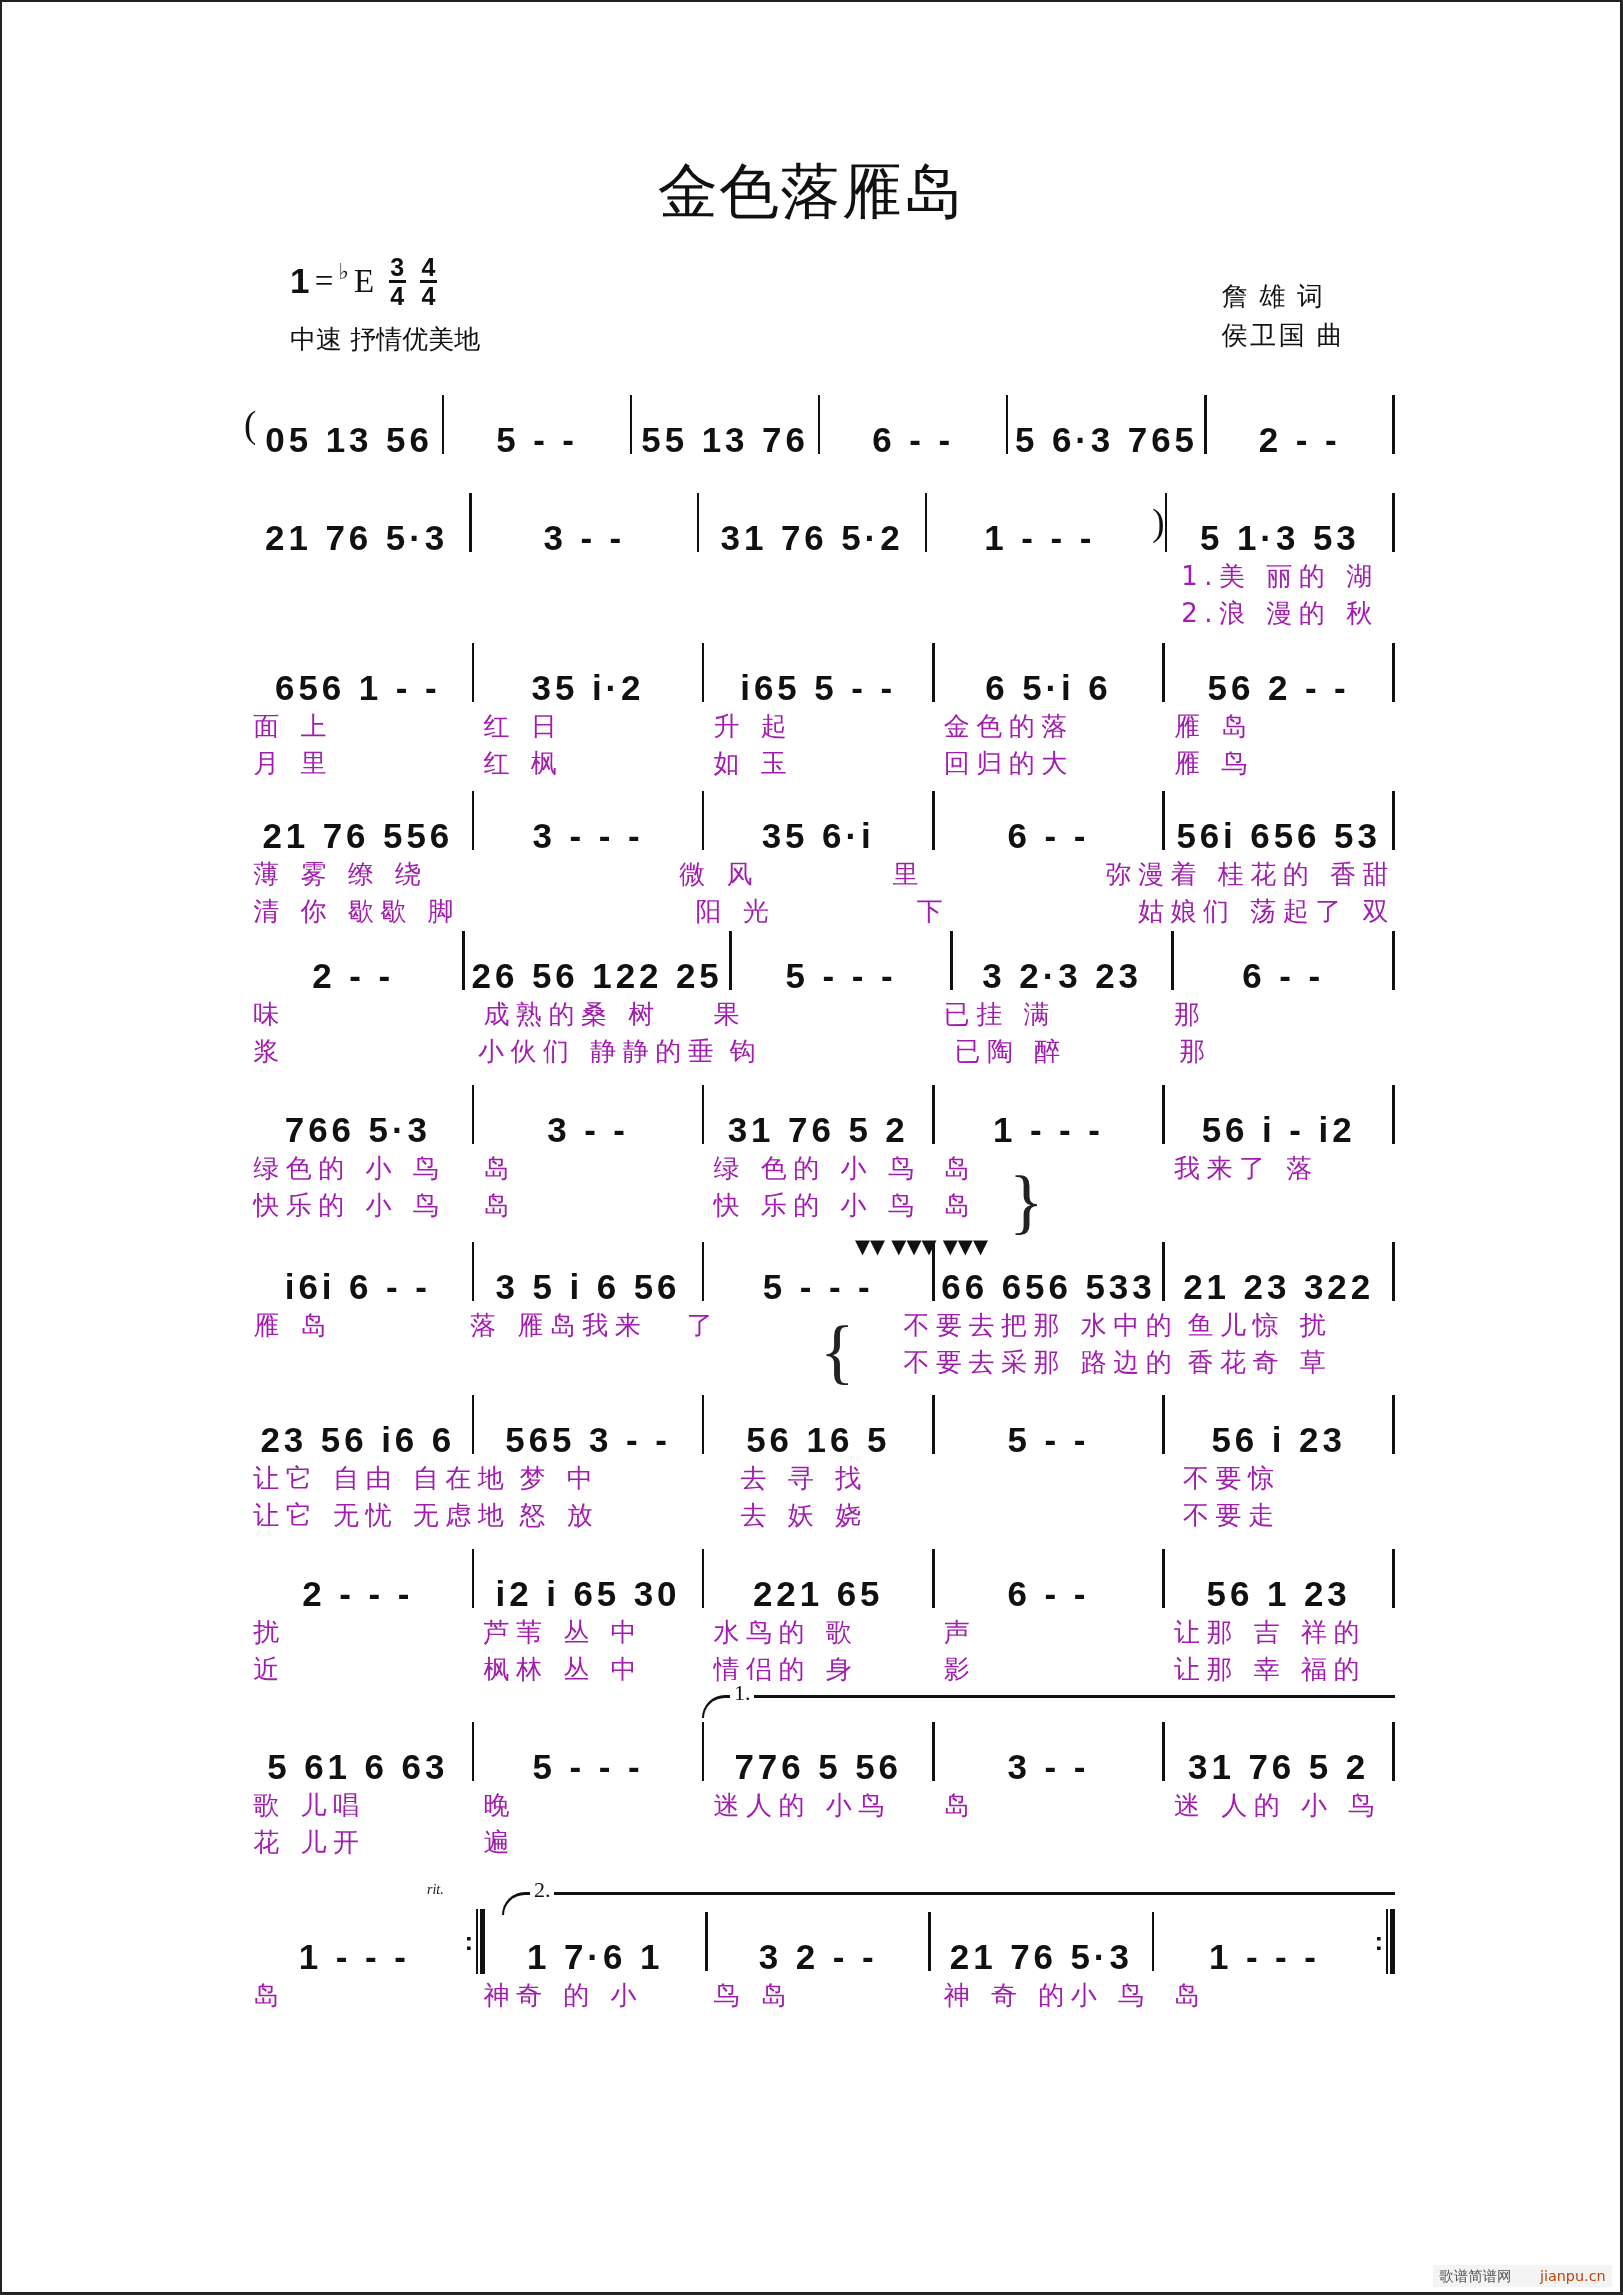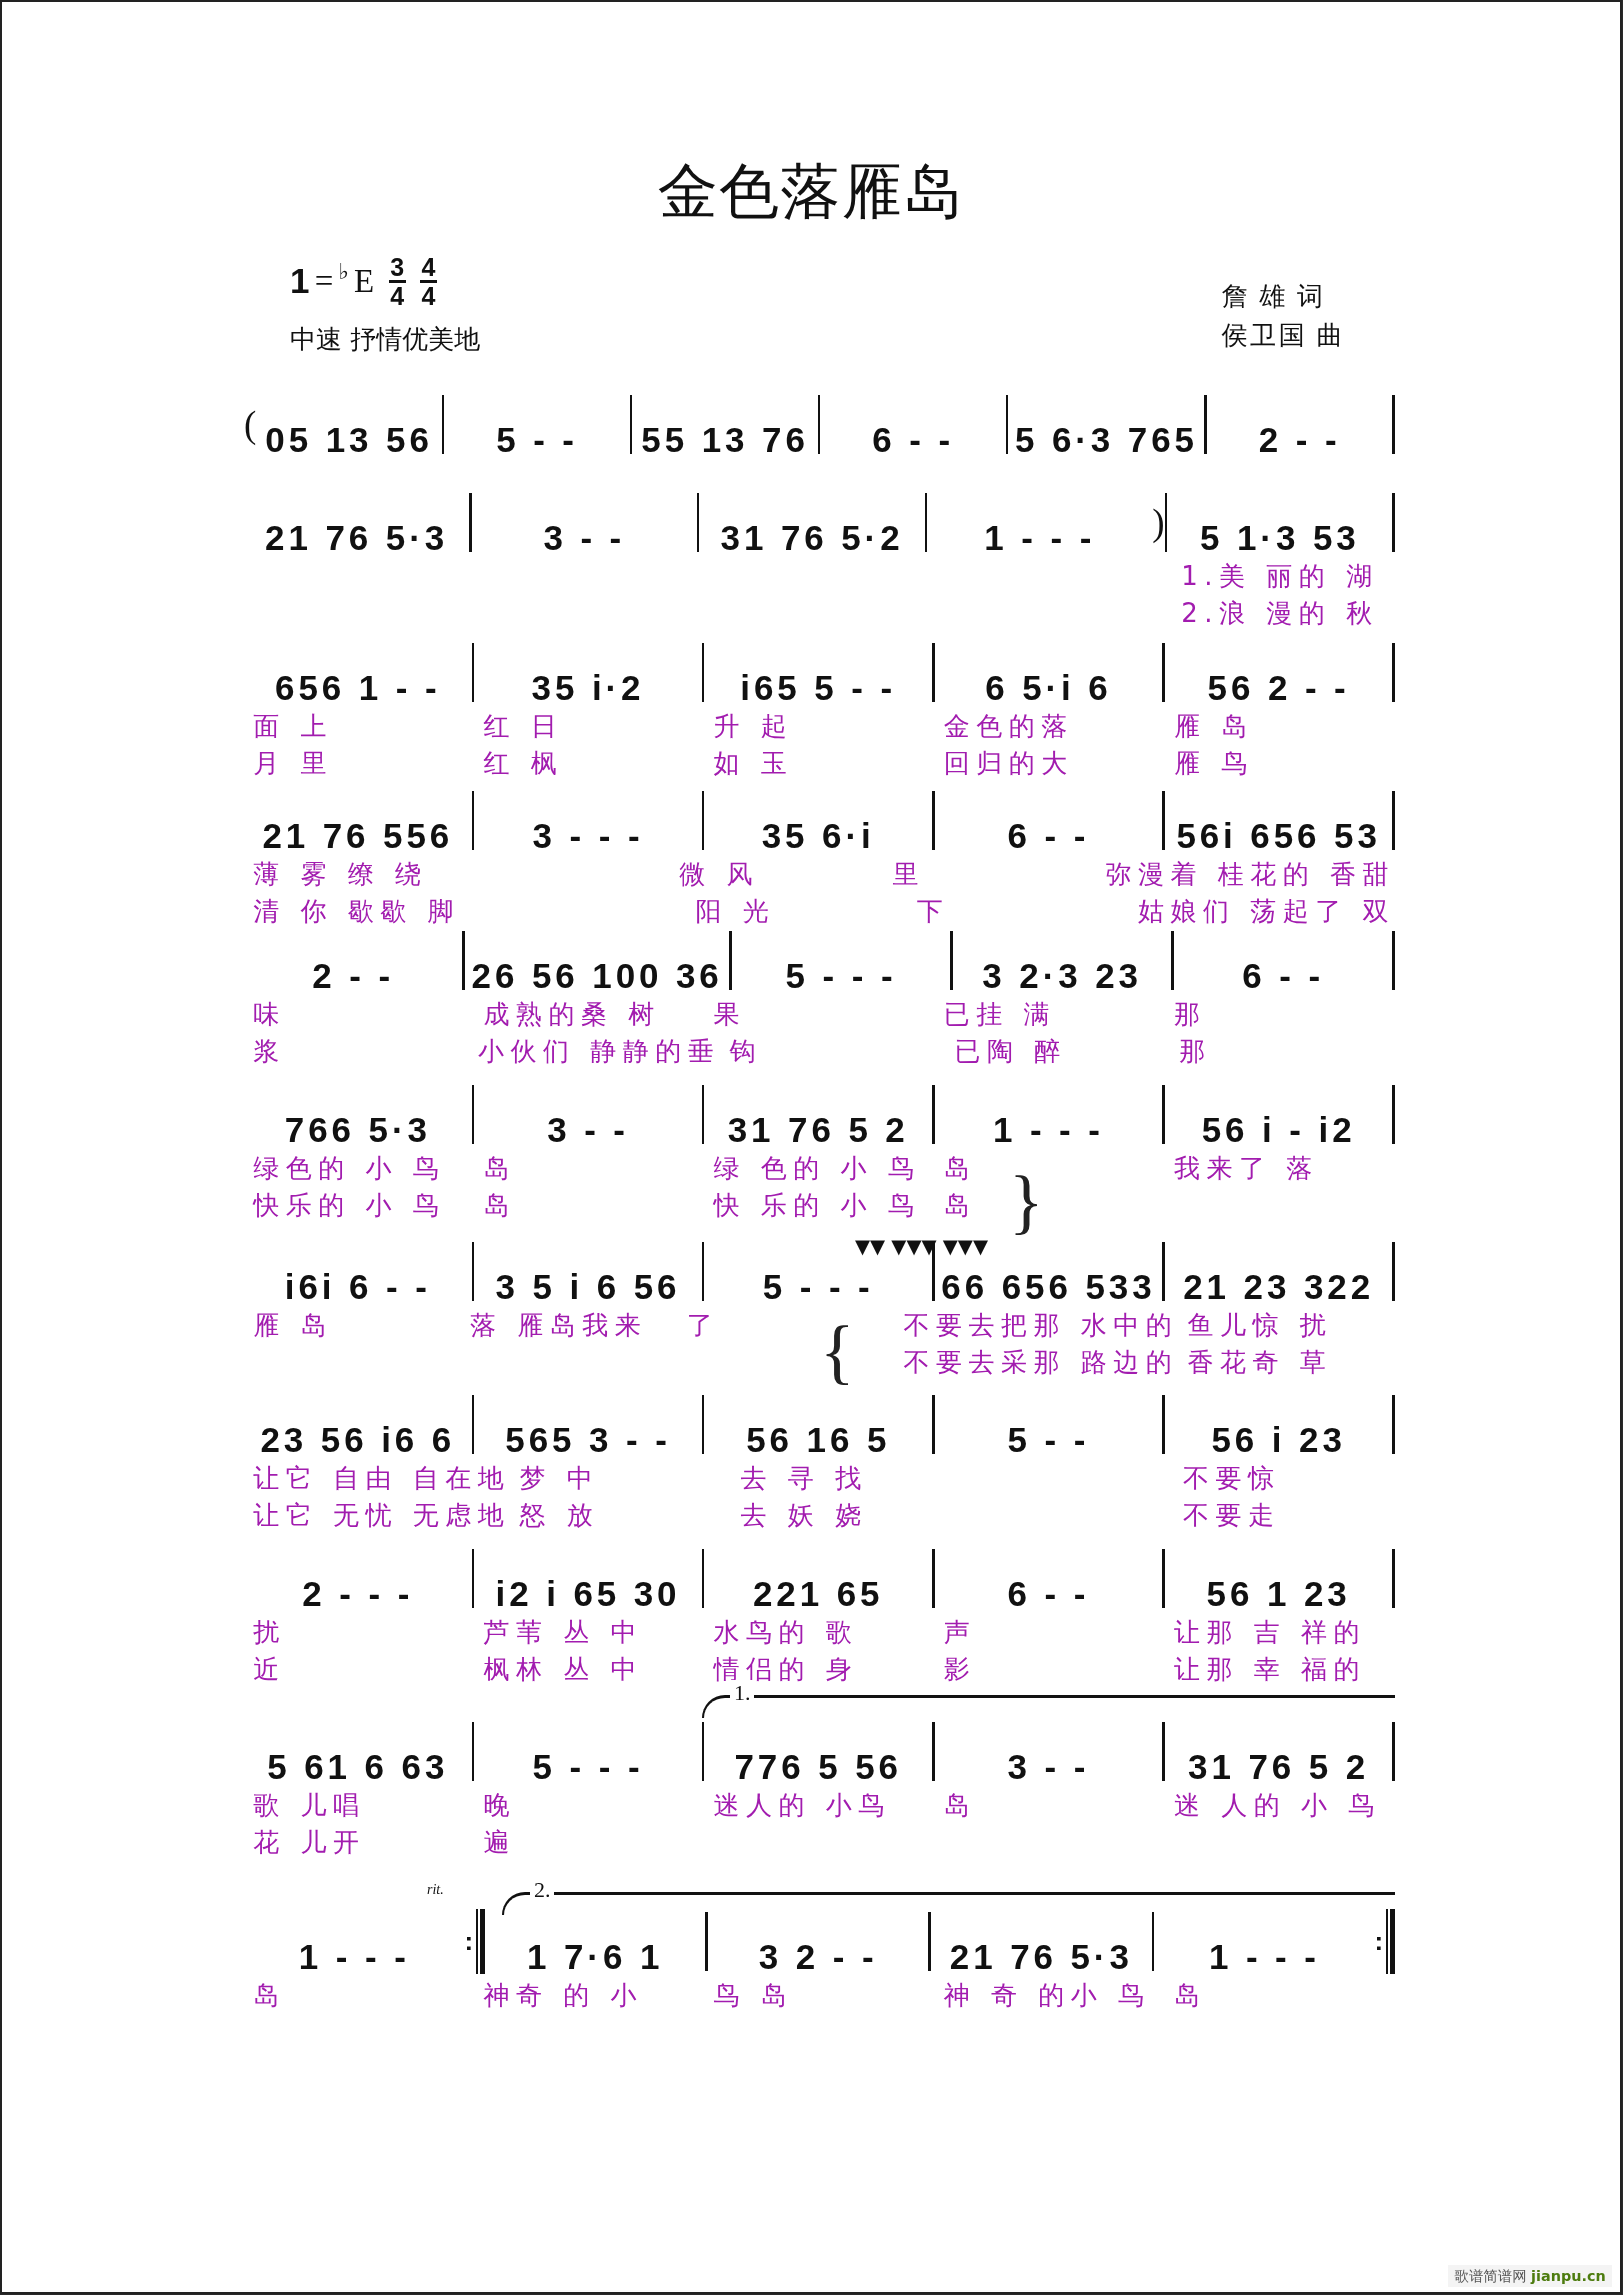--- a/index.html
+++ b/index.html
@@ -65,21 +65,21 @@
     border-top-left-radius: 26px; font-size: 22px; padding-left: 26px;
     font-family: "Liberation Serif", serif;
   }
   .volta span { position: absolute; top: -18.3px; left: 26px; background: #fff; padding: 0 3.9px; }
   .rit { position: absolute; font-size: 14px; font-style: italic; font-family: "Liberation Serif", serif; }
   .watermark {
     position: absolute; right: 7.8px; bottom: 5.2px; font-size: 14.4px; color: #555;
     background: #f4f4f4; padding: 1.3px 6.5px;
     font-family: "DejaVu Sans", sans-serif;
   }
-  .watermark b { color: #4d7c0f; font-weight: bold; }
+  .watermark b { color: #c2410c; font-weight: normal; margin-left: 24px; }
 </style>
 </head>
 <body>
 
 <div id="page">
 
   <div class="title">金色落雁岛</div>
 
   <div class="key">
     <span class="one">1</span>
@@ -202,21 +202,21 @@
       <div class="seg">阳 光</div>
       <div class="seg">下</div>
       <div class="seg">姑娘们 荡起了 双</div>
     </div>
   </div>
 
   <div class="line" style="top:922px">
     <div class="notes">
       <div class="measure">2 - -</div>
       <div class="barline"></div>
-      <div class="measure">26 56 100 36</div>
+      <div class="measure">26 56 122 25</div>
       <div class="barline"></div>
       <div class="measure">5 - - -</div>
       <div class="barline"></div>
       <div class="measure">3 2·3 23</div>
       <div class="barline"></div>
       <div class="measure">6 - -</div>
       <div class="barline"></div>
     </div>
     <div class="lyric">
       <div class="seg">味</div>

